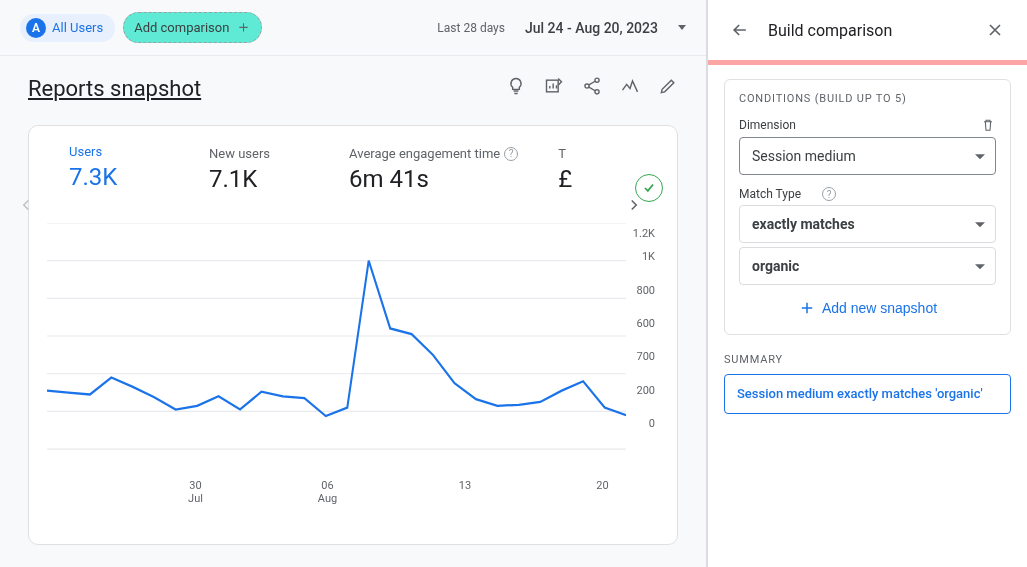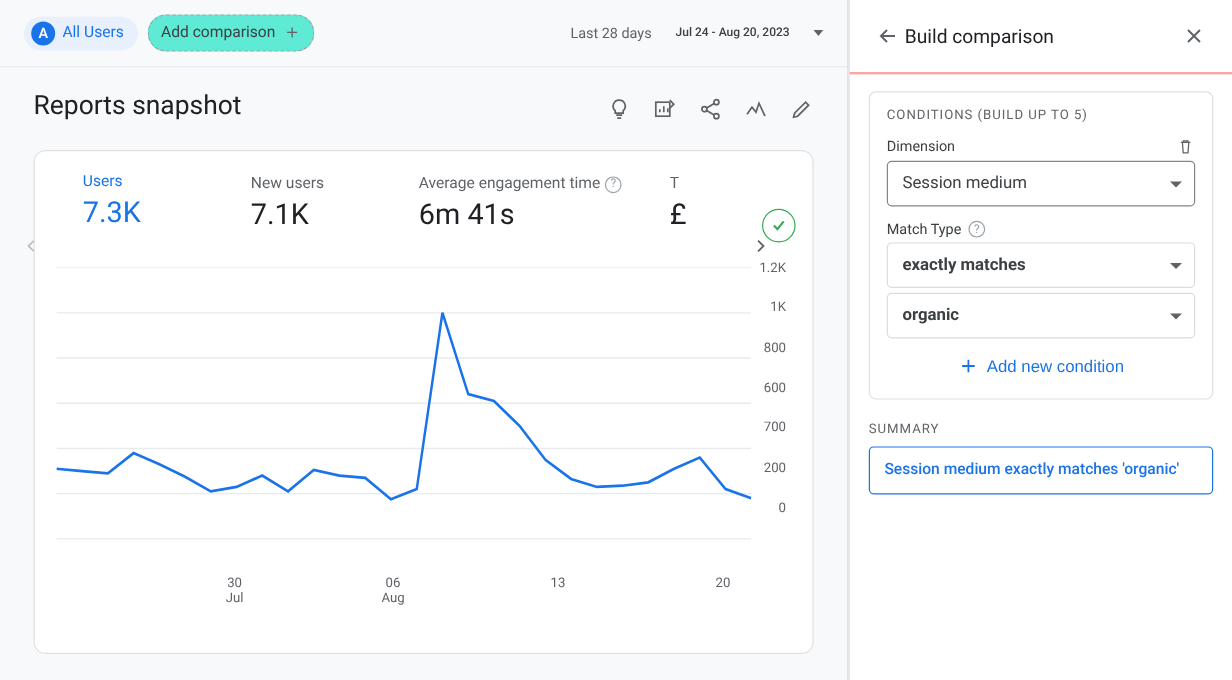--- a/index.html
+++ b/index.html
@@ -58,32 +58,33 @@
     background: #5eead4;
     padding: 4px 10px;
   }
   .chip-add .plus { font-size: 16px; color:#5f6368; }
   .spacer { flex: 1 1 auto; }
   .date-range {
     display:flex; align-items:center; gap:20px;
     cursor:pointer;
   }
   .date-range .hint { font-size:12px; color:#5f6368; }
-  .date-range .range { font-size:10px; font-weight:500; color:#3c4043; }
+  .date-range .range { font-size:14px; font-weight:500; color:#3c4043; }
   .caret-down {
     display:inline-block;
     border-left:4px solid transparent;
     border-right:4px solid transparent;
     border-top:5px solid #5f6368;
   }
   .pagehead {
     display:flex;
-    align-items:flex-end;
+    align-items:flex-start;
     padding: 20px 28px 12px;
     gap: 10px;
+    text-decoration: underline;
   }
   .pagehead h1 {
     font-size: 22px;
     font-weight: 400;
     color: #202124;
   }
   .tool-icons { display:flex; gap:18px; color:#5f6368; }
   .tool-icons .icn { width:20px; height:20px; cursor:pointer; }
   .card {
     margin: 12px 28px 20px;
@@ -164,35 +165,35 @@
   
   .panel {
     width: 320px;
     flex: 0 0 320px;
     background:#fff;
     display:flex;
     flex-direction:column;
     border-left:1px solid #dadce0;
   }
   .panel-head {
-    display:flex; align-items:center; gap:0;
+    display:flex; align-items:center; gap:14px;
     padding: 16px 18px;
-    border-bottom:2px solid #fca5a5;
+    border-bottom:5px solid #fca5a5;
   }
   .panel-head h2 { font-size:16px; font-weight:400; flex:1; }
   .icon-btn { background:none;border:none;cursor:pointer;color:#5f6368;padding:4px; }
   .panel-body { padding: 14px 16px; }
   .cond-card {
     border:1px solid #e0e0e0;
     border-radius:6px;
     padding: 12px 14px 0;
   }
   .cond-caption { font-size:11px; letter-spacing:0.8px; color:#5f6368; text-transform:uppercase; }
   .field-label { font-size:12px; color:#3c4043; margin-top:12px; display:flex; justify-content:space-between; align-items:center;}
-  .field-label.row { gap:6px; justify-content:flex-start; }
+  .field-label.row { gap:21px; justify-content:flex-start; }
   .select {
     margin-top:4px;
     border:1px solid #80868b;
     border-radius:4px;
     padding: 10px 30px 10px 12px;
     font-size:14px;
     color:#3c4043;
     position:relative;
     cursor:pointer;
   }
@@ -330,21 +331,21 @@
             <line x1="0" y1="0" x2="560" y2="0" stroke="#e8eaed" stroke-width="1"></line>
             <line x1="0" y1="33.333333333333336" x2="560" y2="33.333333333333336" stroke="#e8eaed" stroke-width="1"></line>
             <line x1="0" y1="66.66666666666667" x2="560" y2="66.66666666666667" stroke="#e8eaed" stroke-width="1"></line>
             <line x1="0" y1="100" x2="560" y2="100" stroke="#e8eaed" stroke-width="1"></line>
             <line x1="0" y1="133.33333333333334" x2="560" y2="133.33333333333334" stroke="#e8eaed" stroke-width="1"></line>
             <line x1="0" y1="166.66666666666666" x2="560" y2="166.66666666666666" stroke="#e8eaed" stroke-width="1"></line>
             <line x1="0" y1="200" x2="560" y2="200" stroke="#e8eaed" stroke-width="1"></line>
             <path d="M0.0 148.3 L20.7 150.0 L41.5 151.7 L62.2 136.7 L83.0 145.0 L103.7 154.2 L124.4 165.0 L145.2 161.7 L165.9 153.3 L186.7 165.0 L207.4 149.2 L228.1 153.3 L248.9 155.0 L269.6 170.8 L290.4 163.3 L311.1 33.3 L331.9 93.3 L352.6 98.3 L373.3 116.7 L394.1 141.7 L414.8 155.8 L435.6 161.7 L456.3 160.8 L477.0 158.3 L497.8 148.3 L518.5 140.0 L539.3 163.3 L560.0 170.0 " fill="none" stroke="#1a73e8" stroke-width="2"></path>
           </svg>
         <div class="y-axis" id="y-axis">
-            <span style="top: 0px;">1.2K</span>
+            <span style="top: 10px;">1.2K</span>
             <span style="top: 33.3333px;">1K</span>
             <span style="top: 66.6667px;">800</span>
             <span style="top: 100px; margin-left: 27px;">600</span>
             <span style="top: 133.333px;">700</span>
             <span style="top: 166.667px;">200</span>
             <span style="top: 200px;">0</span>
           </div>
         <div class="x-axis" id="x-axis">
             <div class="tick" style="left: 23%;">30<br>Jul</div>
             <div class="tick" style="left: 47%;">06<br>Aug</div>
@@ -399,21 +400,21 @@
         <div class="select light">
           <span>organic</span>
           <span class="arrow"></span>
         </div>
 
         <div class="add-cond">
           <button>
             <svg width="18" height="18" viewBox="0 0 24 24" fill="none" stroke="currentColor" stroke-width="2">
                 <path d="M12 5v14M5 12h14"></path>
               </svg>
-            <span>Add new condition</span>
+            <span>Add new snapshot</span>
           </button>
         </div>
       </div>
 
       <div class="summary-block">
         <div class="summary-title">Summary</div>
         <div class="summary-chip">Session medium exactly matches 'organic'</div>
       </div>
     </div>
   </div>

